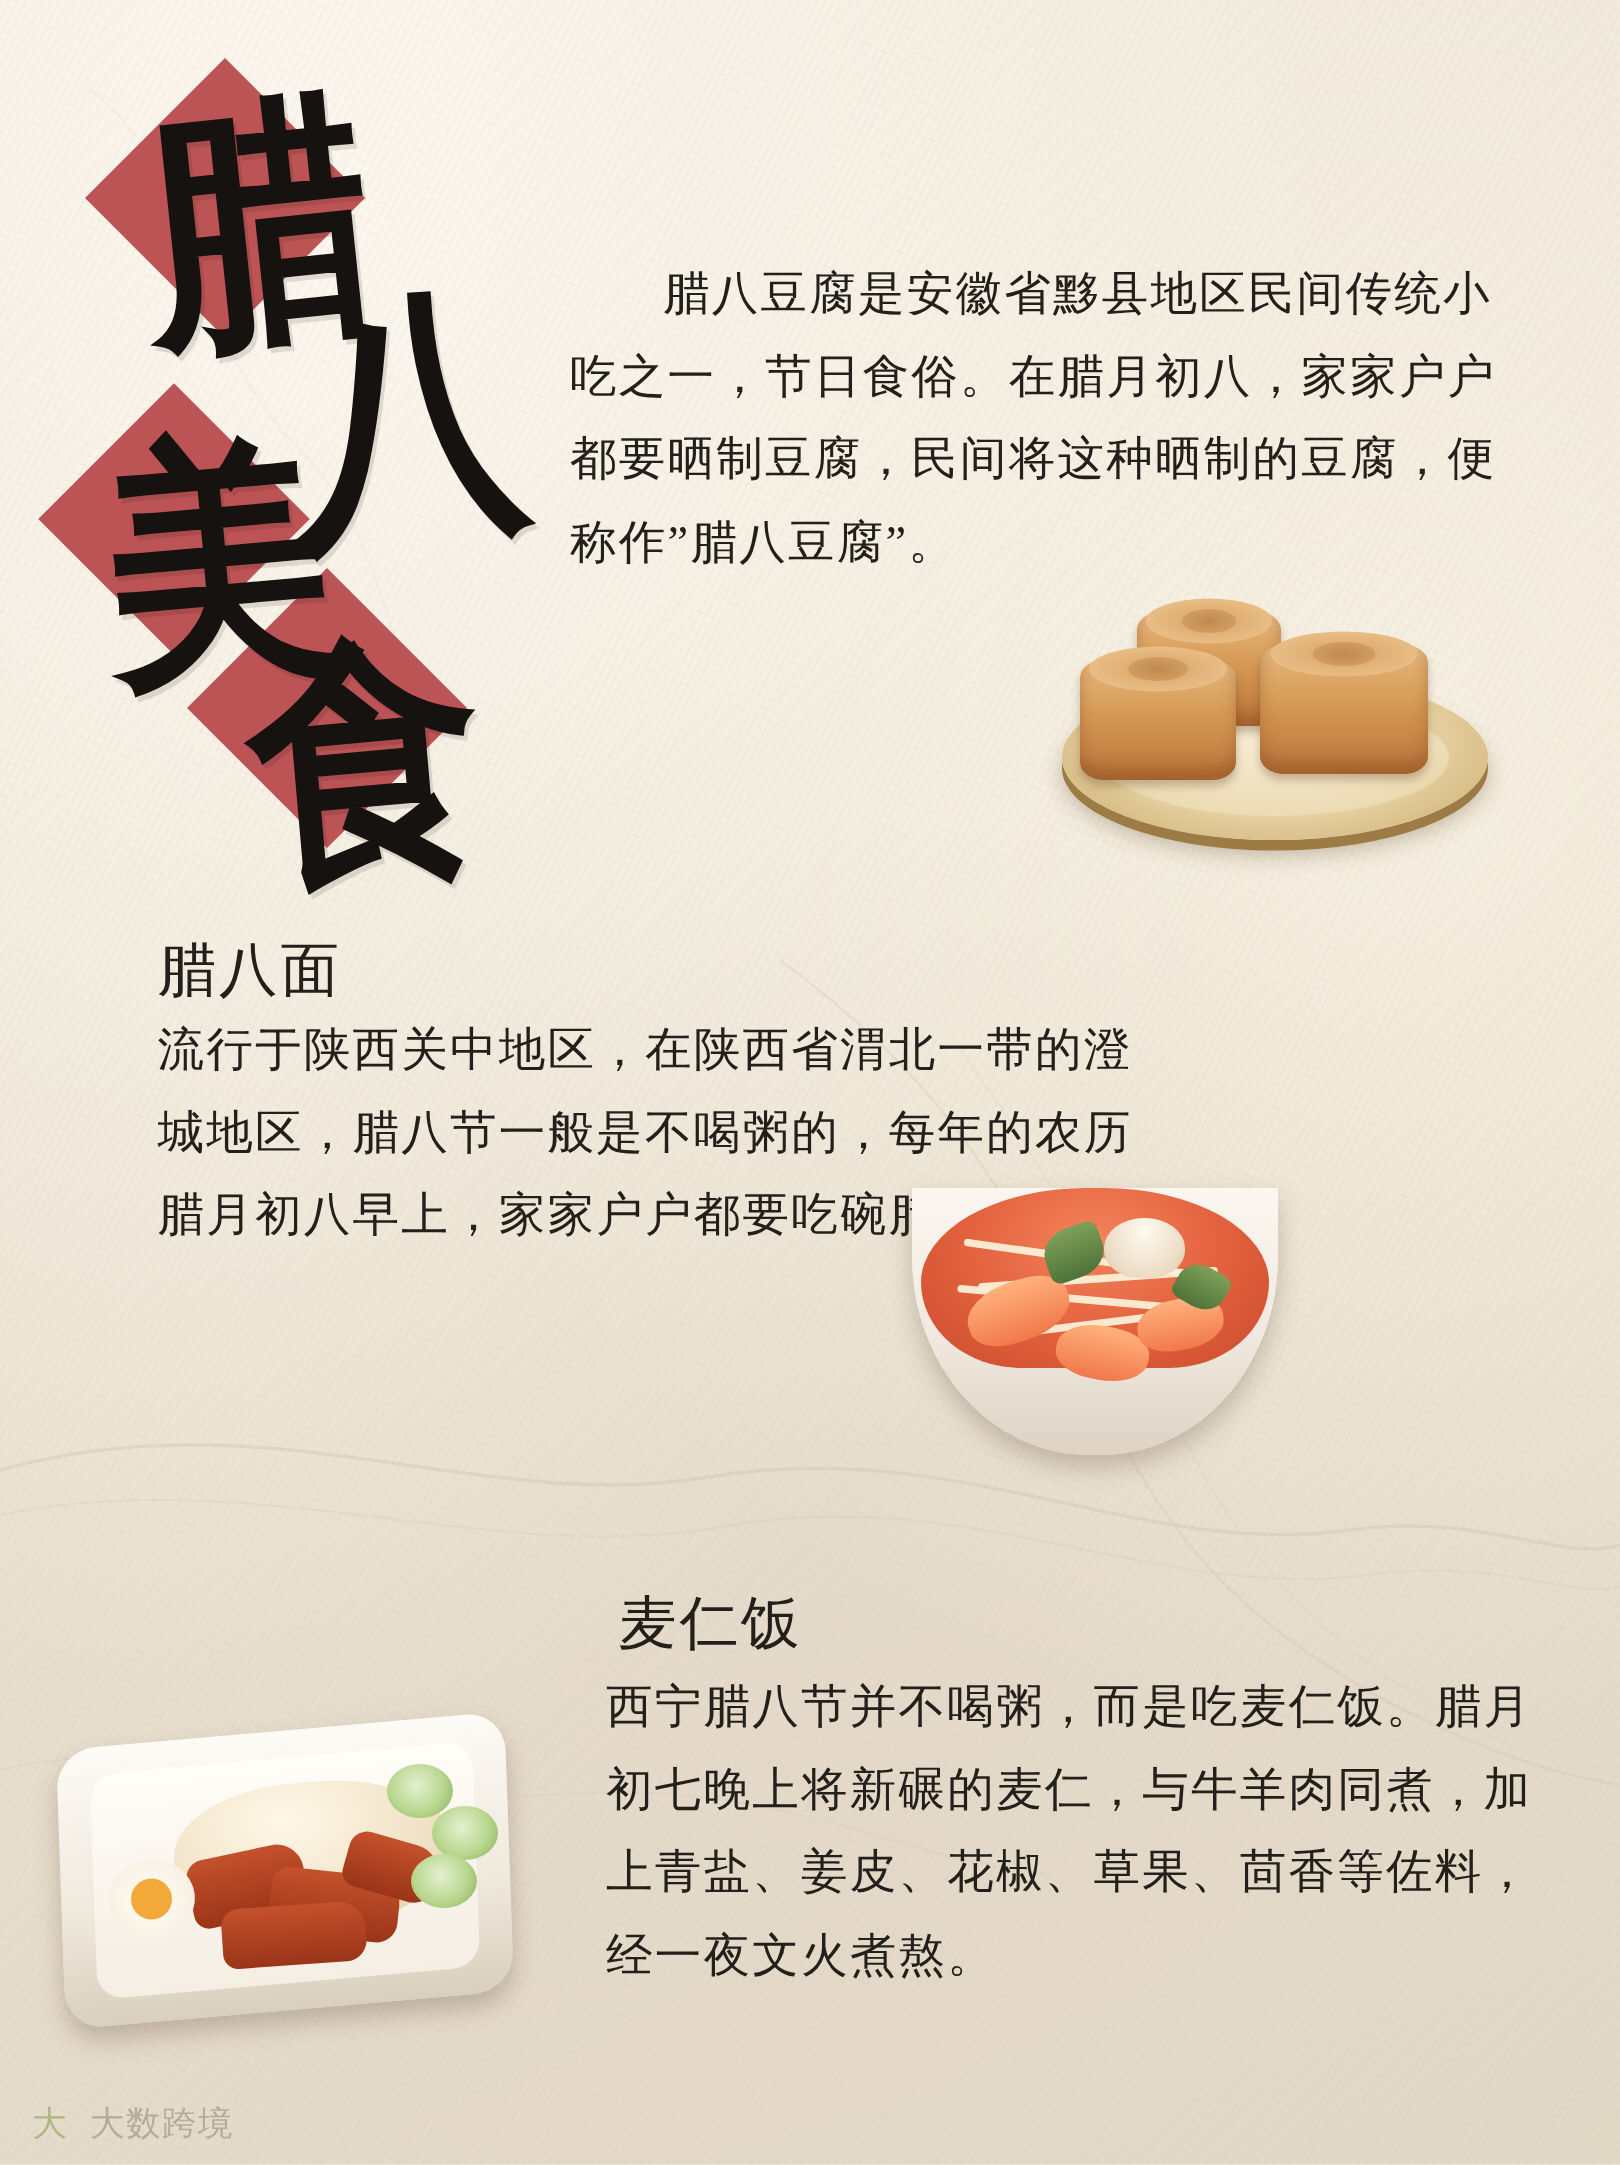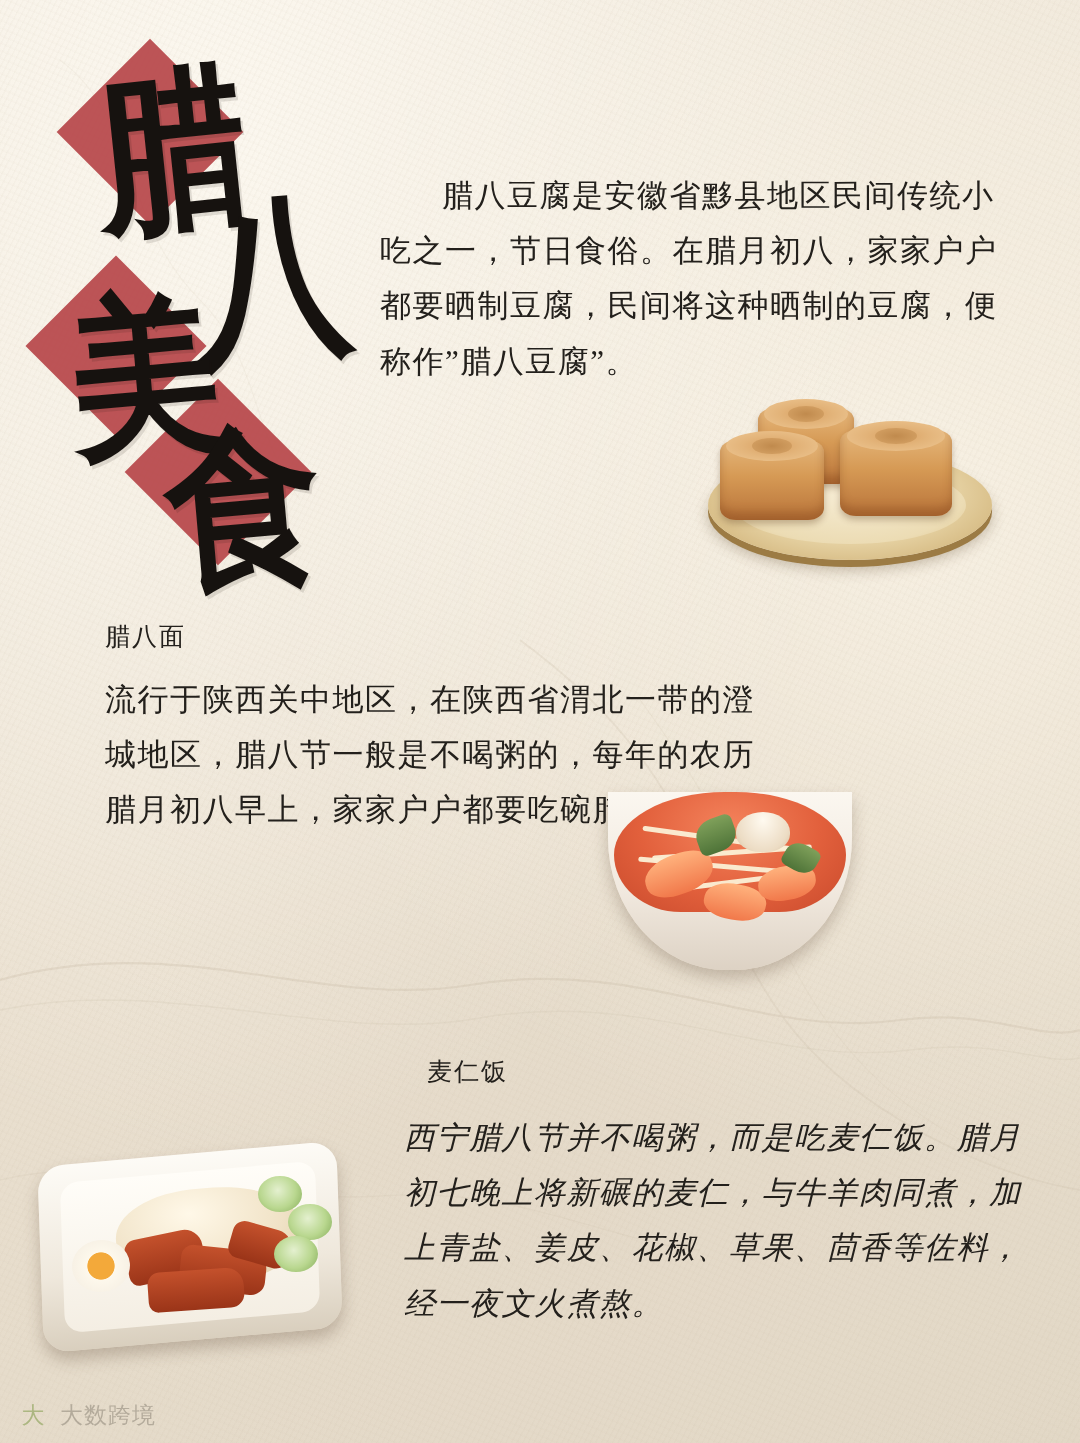--- a/index.html
+++ b/index.html
@@ -78,30 +78,30 @@
     position: absolute;
     color: #23201c;
     font-size: 31px;
     line-height: 1.78;
     letter-spacing: 1.5px;
     font-family: "Liberation Serif", "DejaVu Serif", serif;
   }
   .sec-heading {
     position: absolute;
     color: #23201c;
-    font-size: 25px;
+    font-size: 39px;
     letter-spacing: 2px;
     font-family: "Liberation Serif", "DejaVu Serif", serif;
   }
 
   #s1-body { left: 380px; top: 168px; width: 620px; text-indent: 62px; }
   #s2-head { left: 105px; top: 620px; }
   #s2-body { left: 105px; top: 672px; width: 660px; }
-  #s3-head { left: 427px; top: 1055px; }
-  #s3-body { left: 404px; top: 1110px; width: 645px; font-style: italic; }
+  #s3-head { left: 412px; top: 1055px; }
+  #s3-body { left: 404px; top: 1110px; width: 645px; }
 
   
   .illus { position: absolute; }
 
   
   #illus-tofu { left: 700px; top: 378px; width: 300px; height: 190px; }
   .plate {
     position: absolute; left: 8px; top: 72px; width: 284px; height: 110px;
     border-radius: 50%;
     background: radial-gradient(ellipse at 50% 40%, #f0e2c4 0%, #e4cf9f 55%, #c9a86a 100%);

